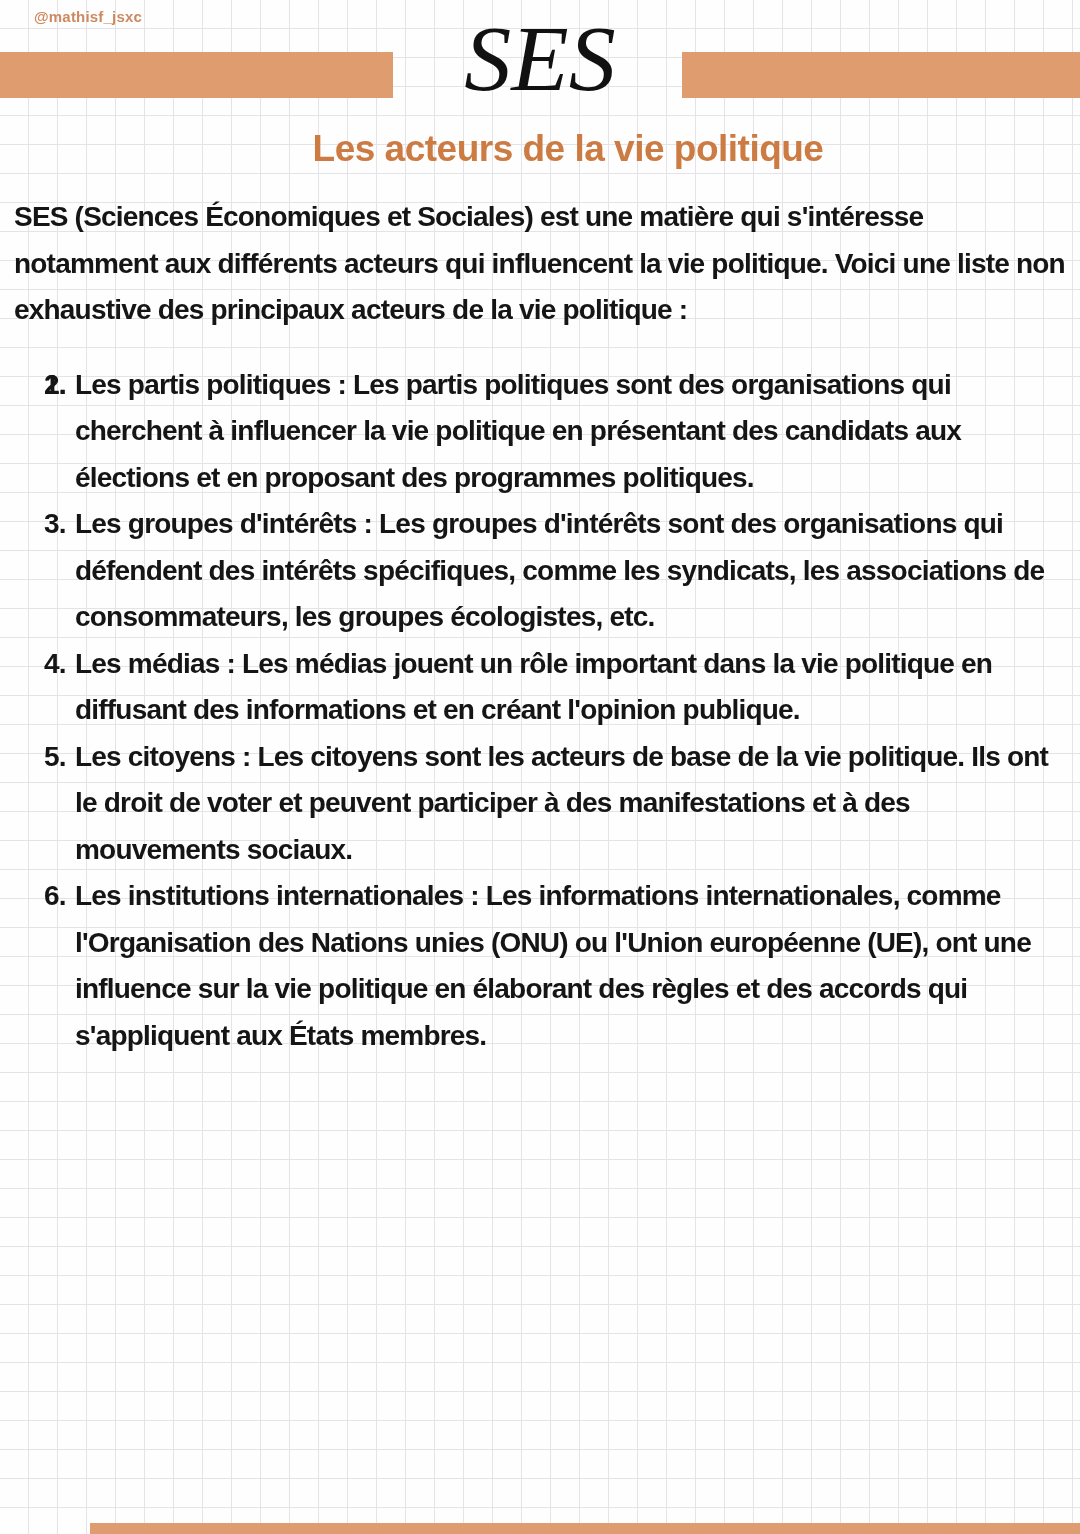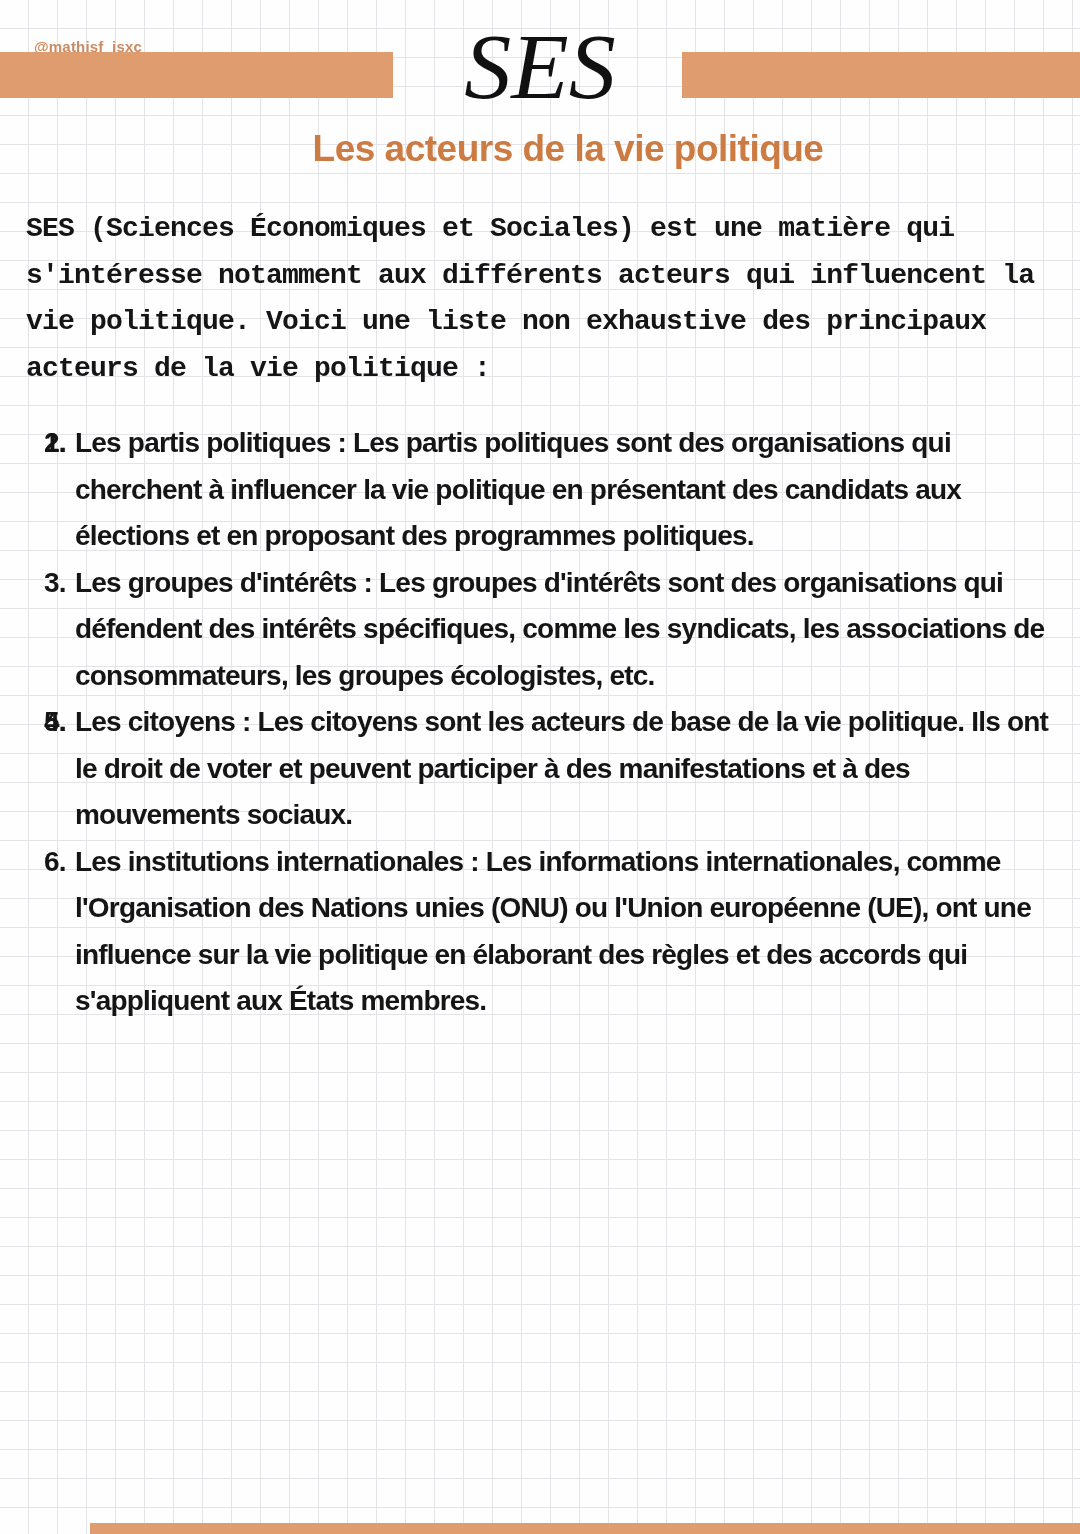--- a/index.html
+++ b/index.html
@@ -21,21 +21,20 @@
     color: #151515;
   }
   .watermark {
     position: absolute;
     top: 8px;
     left: 34px;
     font-size: 15px;
     font-weight: 700;
     letter-spacing: 0.2px;
     color: #cd8a61;
-    margin-top: 30px;
   }
   .bar {
     position: absolute;
     top: 52px;
     height: 46px;
     background: #de9c6f;
   }
   .bar-left  { left: 0;  width: 393px; }
   .bar-right { left: 682px; right: 0; }
   .page-title {
@@ -43,21 +42,20 @@
     top: 2px;
     left: 0;
     width: 100%;
     text-align: center;
     font-family: "Liberation Serif", serif;
     font-style: italic;
     font-weight: 400;
     font-size: 94px;
     line-height: 1.2;
     color: #111111;
-    margin-top: 8px;
   }
   .page-subtitle {
     position: absolute;
     top: 128px;
     left: 0;
     width: 100%;
     text-align: center;
     font-size: 37px;
     font-weight: 700;
     letter-spacing: -0.5px;
@@ -67,21 +65,21 @@
   .content {
     position: absolute;
     top: 194px;
     left: 14px;
     right: 14px;
     font-size: 28px;
     font-weight: 700;
     line-height: 46.5px;
     letter-spacing: -0.8px;
   }
-  .intro { margin: 12px; font-family: Liberation Mono, monospace; }
+  .intro { margin: 0; }
   ol.actors {
     list-style: none;
     margin: 28px 0 0 0;
     padding: 0 0 0 61px;
   }
   ol.actors li {
     position: relative;
   }
   ol.actors .num {
     position: absolute;
@@ -122,20 +120,21 @@
       <li>
         <span class="num">2.</span>
         <span>Les partis politiques : Les partis politiques sont des organisations qui cherchent à influencer la vie politique en présentant des candidats aux élections et en proposant des programmes politiques.</span>
       </li>
       <li>
         <span class="num">3.</span>
         <span>Les groupes d'intérêts : Les groupes d'intérêts sont des organisations qui défendent des intérêts spécifiques, comme les syndicats, les associations de consommateurs, les groupes écologistes, etc.</span>
       </li>
       <li>
         <span class="num">4.</span>
+        <span>Les médias : Les médias jouent un rôle important dans la vie politique en diffusant des informations et en créant l'opinion publique.</span>
       </li>
       <li>
         <span class="num">5.</span>
         <span>Les citoyens : Les citoyens sont les acteurs de base de la vie politique. Ils ont le droit de voter et peuvent participer à des manifestations et à des mouvements sociaux.</span>
       </li>
       <li>
         <span class="num">6.</span>
         <span>Les institutions internationales : Les informations internationales, comme l'Organisation des Nations unies (ONU) ou l'Union européenne (UE), ont une influence sur la vie politique en élaborant des règles et des accords qui s'appliquent aux États membres.</span>
       </li>
     </ol>

